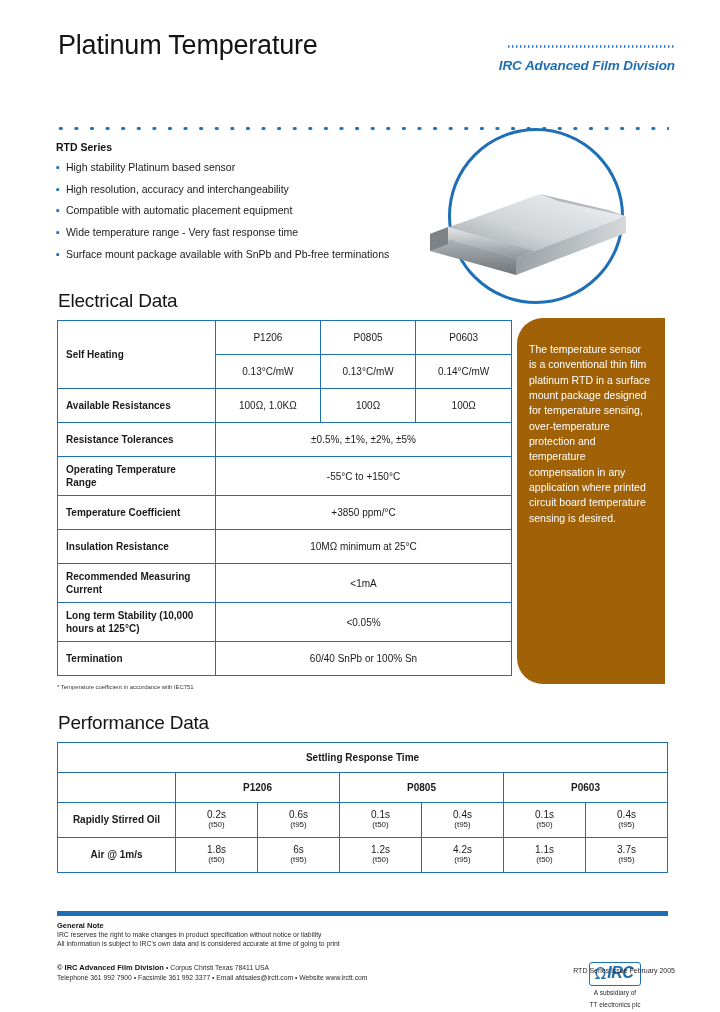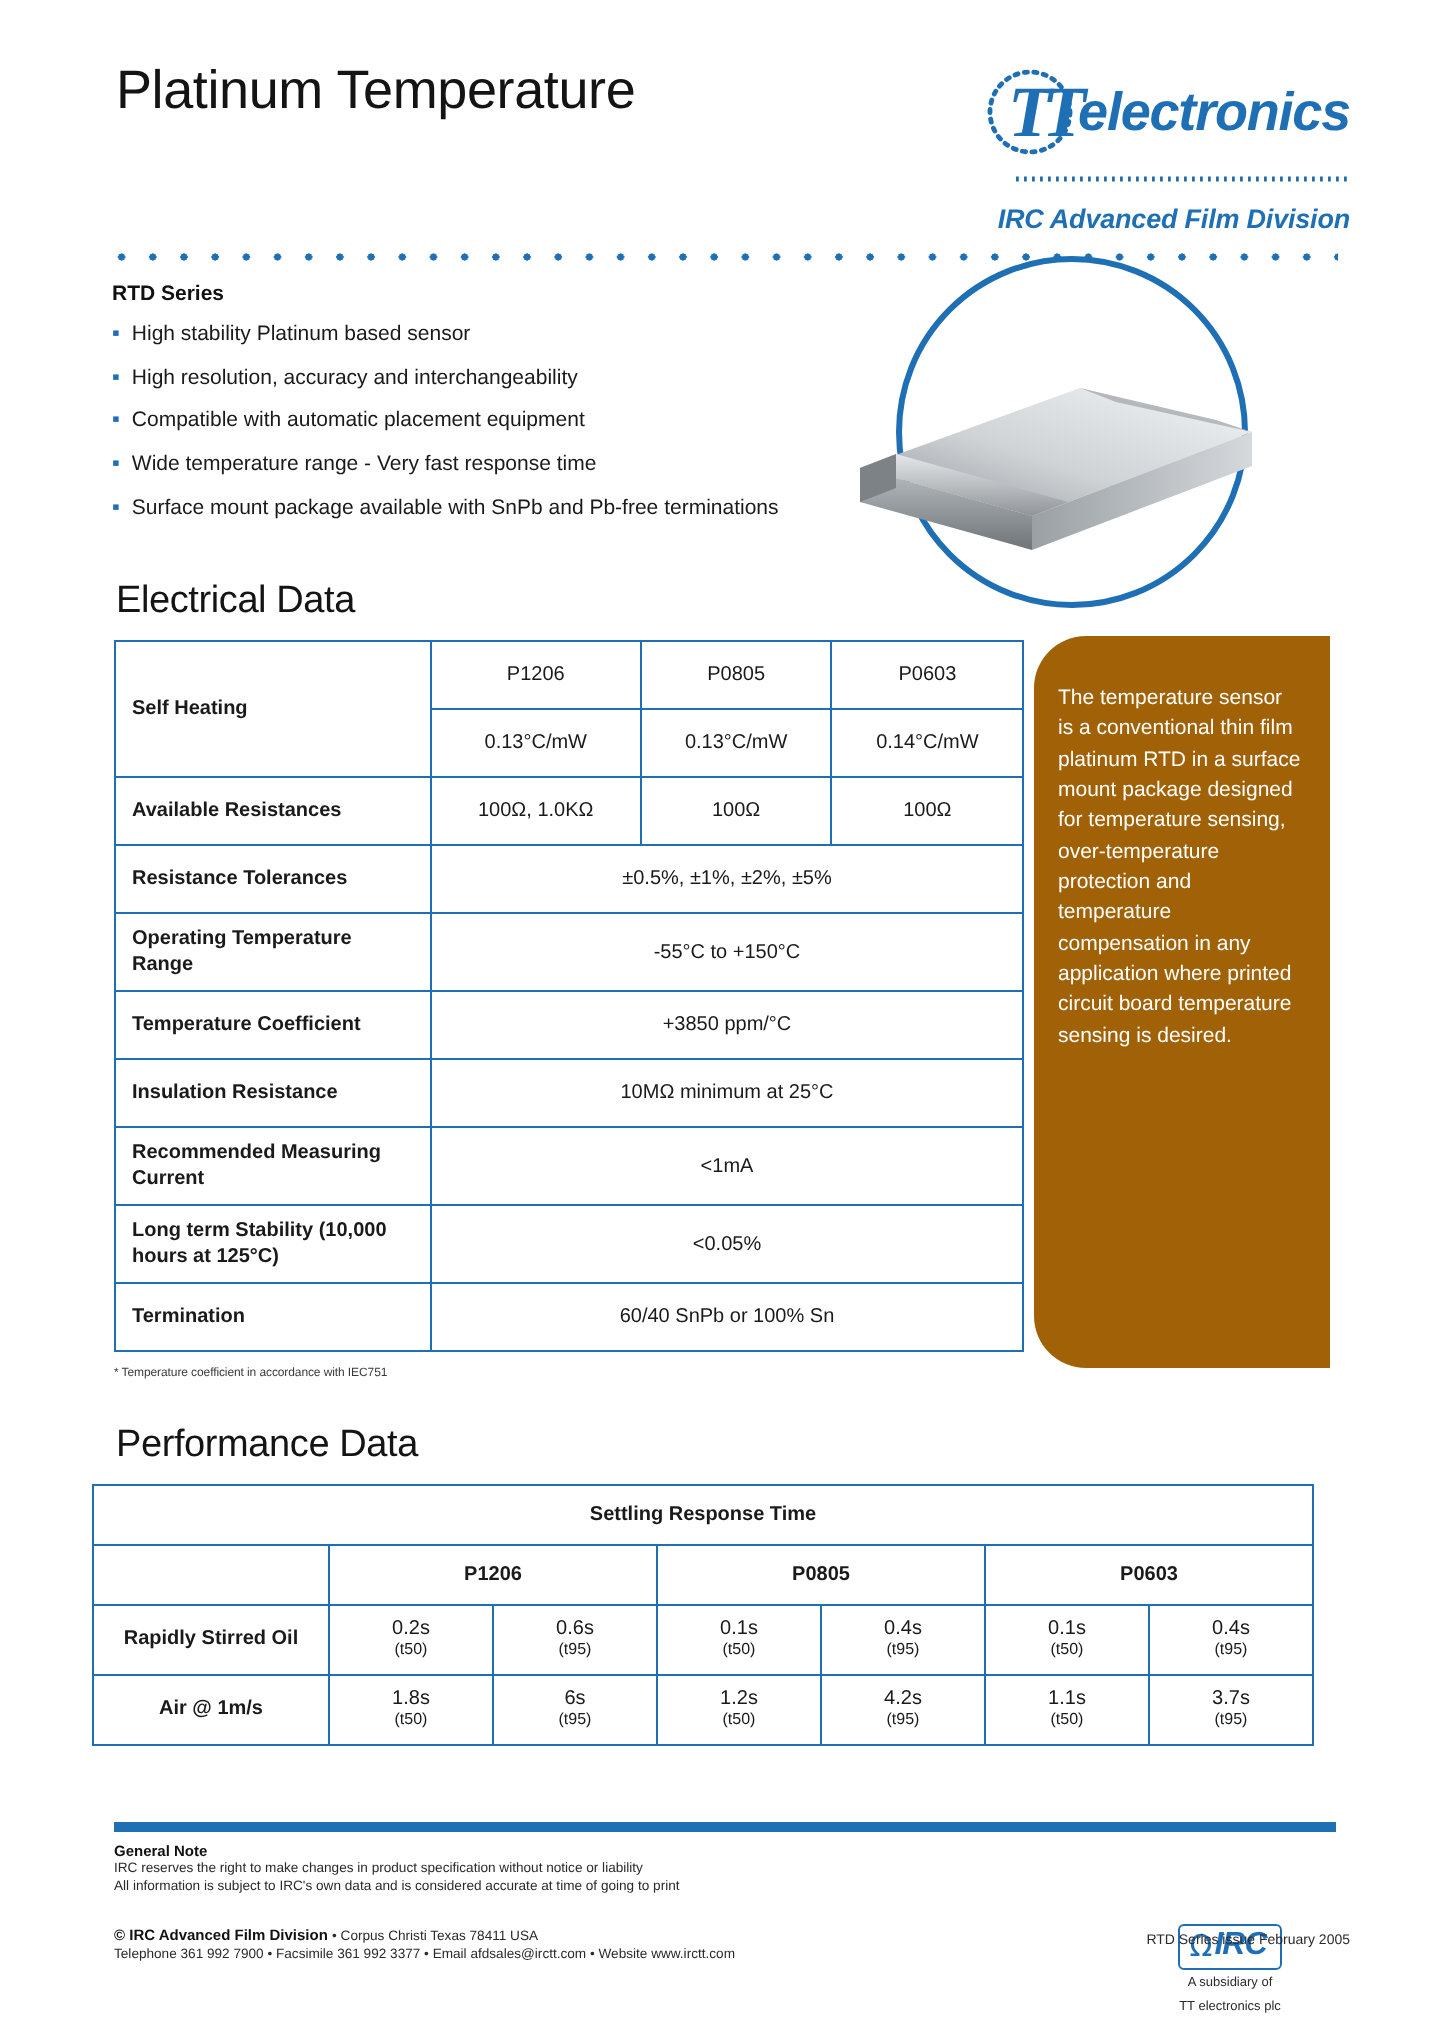--- a/index.html
+++ b/index.html
@@ -82,21 +82,21 @@
     color: #1a1a1a;
     vertical-align: middle;
   }
   .tbl .lbl { font-weight: bold; text-align: left; line-height: 1.3; margin-top: 16px; }
   .tbl .val { text-align: center; font-weight: normal; }
 
   #elec-table { position: absolute; left: 57px; top: 320px; width: 455px; }
   #elec-table td { height: 34px; }
   #elec-table .lbl { width: 158px; }
 
-  #perf-table { position: absolute; left: 46px; top: 742px; width: 611px; }
+  #perf-table { position: absolute; left: 57px; top: 742px; width: 611px; }
   #perf-table td { height: 30px; }
   #perf-table .lbl { width: 118px; text-align: center; }
   #perf-table .hdr { text-align: center; font-weight: bold; }
   .tsub { display: block; font-size: 8px; line-height: 1.35; }
 
   .footnote {
     position: absolute; left: 57px; top: 684px; font-size: 6px; color: #3a3a3a;
     letter-spacing: -0.05px;
   }
 
@@ -136,29 +136,20 @@
 </head>
 <body>
 
 <div class="page">
 
   <div class="title-block">
     <div class="main-title">Platinum Temperature</div>
   </div>
 
   <div class="logo-block">
-    <div class="logo-row">
-      <div class="tt-mark">
-        <svg class="dots" viewBox="0 0 46 44">
-          <circle cx="23" cy="22" r="20" fill="none" stroke="#1F6FB5" stroke-width="2.4" stroke-dasharray="1.6 3.2" stroke-linecap="round"></circle>
-        </svg>
-        <div class="tt-letters">TT</div>
-      </div>
-      <div class="logo-word">electronics</div>
-    </div>
     <svg class="logo-dashline" viewBox="0 0 215 3" preserveAspectRatio="none">
       <line x1="48" y1="1.5" x2="214" y2="1.5" stroke="#1F6FB5" stroke-width="2.4" stroke-dasharray="1.4 2.6"></line>
     </svg>
     <div class="logo-sub">IRC Advanced Film Division</div>
   </div>
 
   <div class="dot-rule"></div>
 
   <div class="features">
     <div class="series-label">RTD Series</div>

